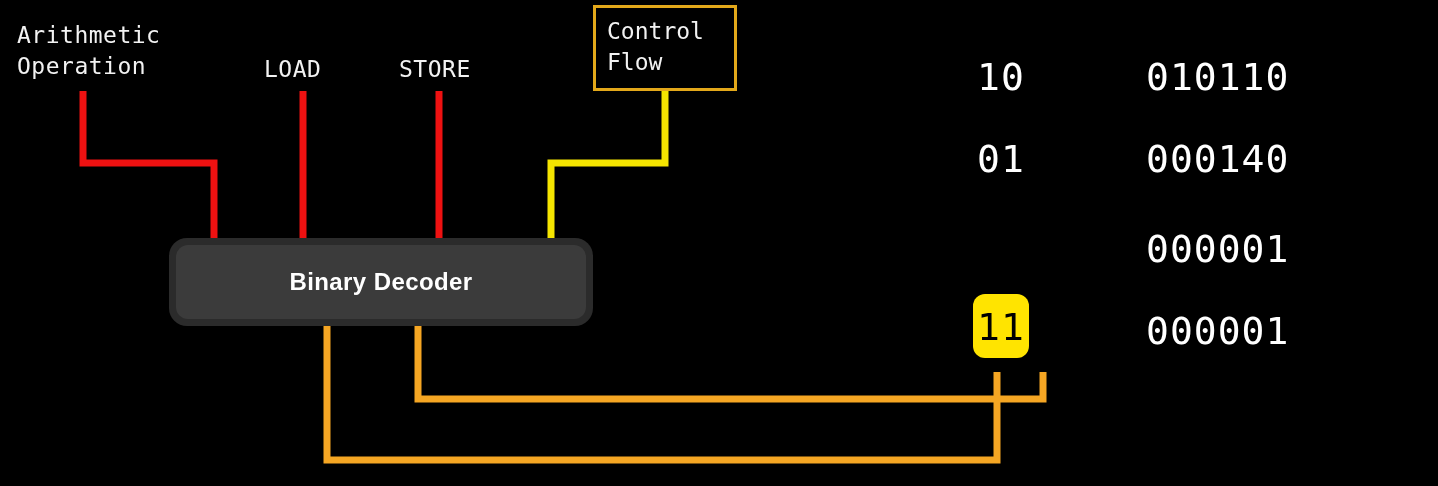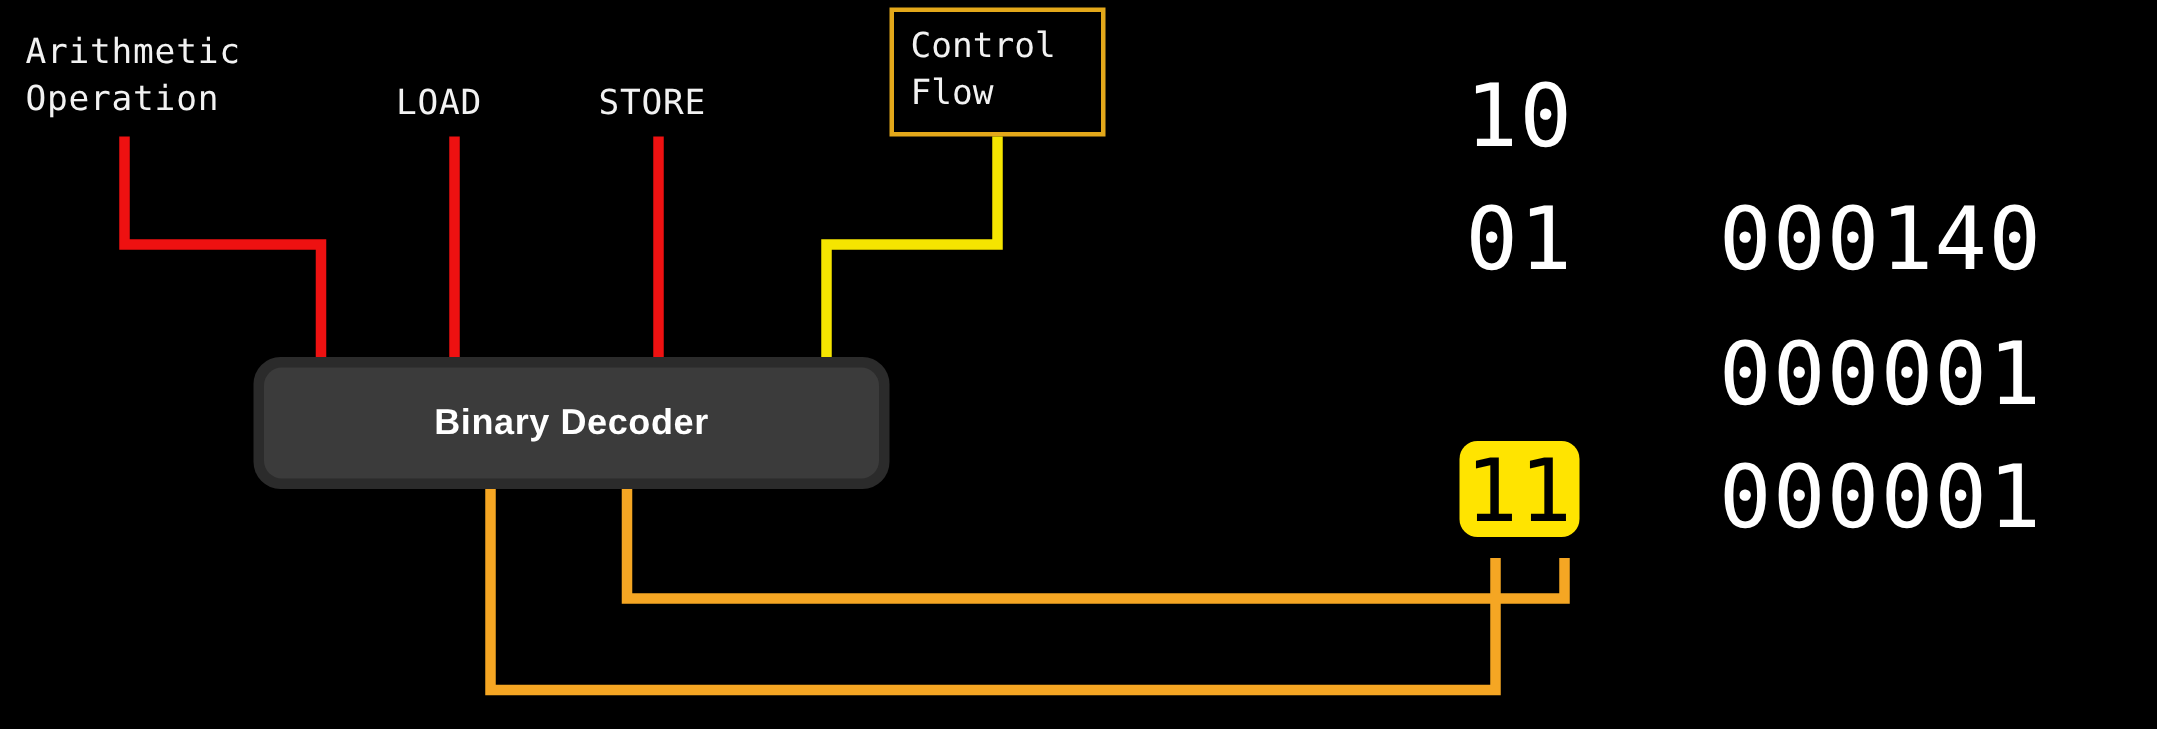--- a/index.html
+++ b/index.html
@@ -94,21 +94,21 @@
     width: 1438px;
     height: 486px;
     z-index: 2;
   }
 
   
   .bincell {
     position: absolute;
     color: #ffffff;
     font-family: "DejaVu Sans Mono", "Liberation Mono", monospace;
-    font-size: 58px;
+    font-size: 38px;
     line-height: 58px;
     letter-spacing: 1px;
     white-space: pre;
     z-index: 3;
   }
   .bincell.highlight {
     background: #ffe400;
     color: #000000;
     padding: 4px 4px 2px 4px;
     z-index: 6;
@@ -157,20 +157,21 @@
       <span id="decoder-label">Binary Decoder</span>
     </div>
   </div>
 
   <div id="control-flow-box">
     <div class="cf-text">Control
 Flow</div>
   </div>
 
   <div class="bincell col-a row-0">10</div>
+  <div class="bincell col-b row-0">010110</div>
 
   <div class="bincell col-a row-1">01</div>
   <div class="bincell col-b row-1">000140</div>
 
   <div class="bincell col-b row-2">000001</div>
 
   <div class="bincell col-a row-3 highlight">11</div>
   <div class="bincell col-b row-3">000001</div>
 
 </div>

